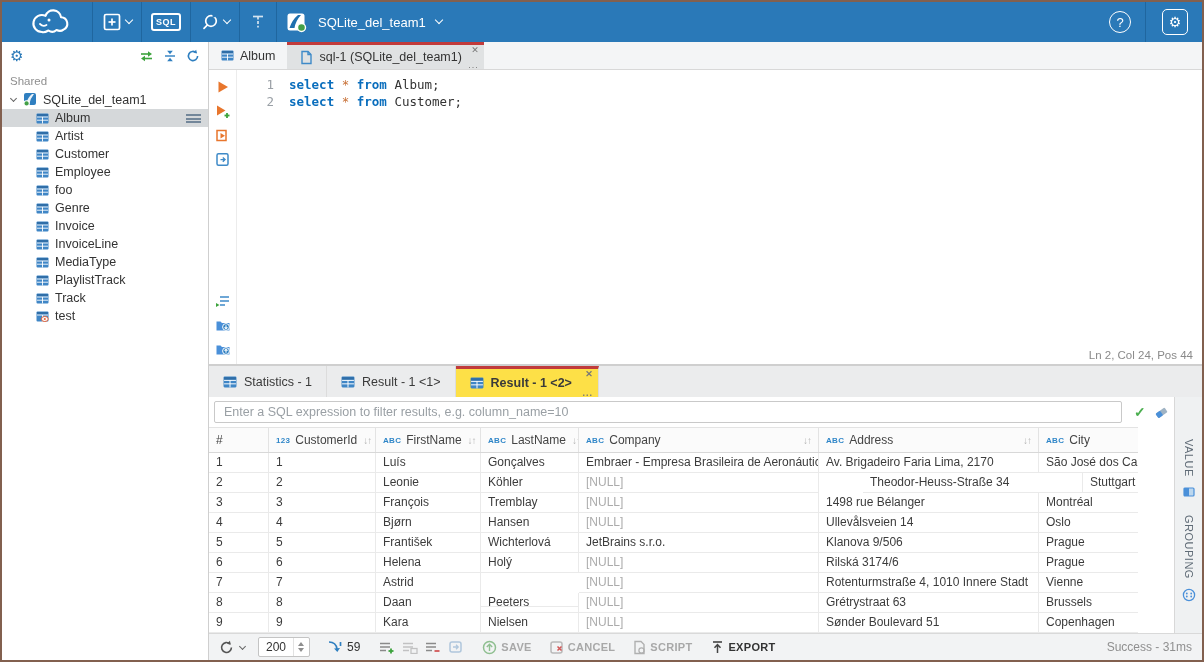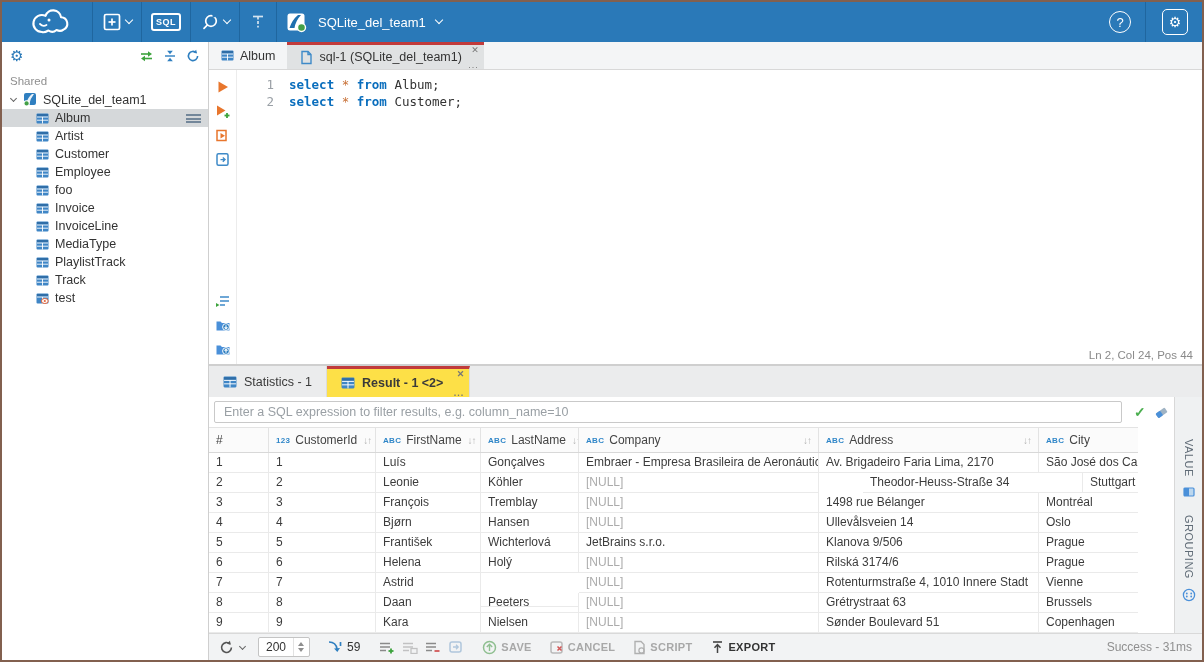--- a/index.html
+++ b/index.html
@@ -261,20 +261,32 @@
             <div class="tree-item">
               <span style="display: flex;">
                 <svg width="13" height="11" viewBox="0 0 13 11">
                   <rect x="0.5" y="0.5" width="12" height="10" rx="1" fill="#3f86c6"></rect>
                   <rect x="1" y="1" width="11" height="2.4" fill="#2f6ea8"></rect>
                   <line x1="1" y1="4" x2="12" y2="4" stroke="#fff" stroke-width="0.9"></line>
                   <line x1="1" y1="7.2" x2="12" y2="7.2" stroke="#fff" stroke-width="0.9"></line>
                   <line x1="6.5" y1="4" x2="6.5" y2="10.5" stroke="#fff" stroke-width="0.9"></line>
                 </svg>
               </span>
+              <span>Genre</span>
+            </div>
+            <div class="tree-item">
+              <span style="display: flex;">
+                <svg width="13" height="11" viewBox="0 0 13 11">
+                  <rect x="0.5" y="0.5" width="12" height="10" rx="1" fill="#3f86c6"></rect>
+                  <rect x="1" y="1" width="11" height="2.4" fill="#2f6ea8"></rect>
+                  <line x1="1" y1="4" x2="12" y2="4" stroke="#fff" stroke-width="0.9"></line>
+                  <line x1="1" y1="7.2" x2="12" y2="7.2" stroke="#fff" stroke-width="0.9"></line>
+                  <line x1="6.5" y1="4" x2="6.5" y2="10.5" stroke="#fff" stroke-width="0.9"></line>
+                </svg>
+              </span>
               <span>Invoice</span>
             </div>
             <div class="tree-item">
               <span style="display: flex;">
                 <svg width="13" height="11" viewBox="0 0 13 11">
                   <rect x="0.5" y="0.5" width="12" height="10" rx="1" fill="#3f86c6"></rect>
                   <rect x="1" y="1" width="11" height="2.4" fill="#2f6ea8"></rect>
                   <line x1="1" y1="4" x2="12" y2="4" stroke="#fff" stroke-width="0.9"></line>
                   <line x1="1" y1="7.2" x2="12" y2="7.2" stroke="#fff" stroke-width="0.9"></line>
                   <line x1="6.5" y1="4" x2="6.5" y2="10.5" stroke="#fff" stroke-width="0.9"></line>
@@ -425,20 +437,30 @@
           <div class="res-tab">
             <svg width="14" height="12" viewBox="0 0 13 11">
                 <rect x="0.5" y="0.5" width="12" height="10" rx="1" fill="#3f86c6"></rect>
                 <rect x="1" y="1" width="11" height="2.4" fill="#2f6ea8"></rect>
                 <line x1="1" y1="4" x2="12" y2="4" stroke="#fff" stroke-width="0.9"></line>
                 <line x1="1" y1="7.2" x2="12" y2="7.2" stroke="#fff" stroke-width="0.9"></line>
                 <line x1="6.5" y1="4" x2="6.5" y2="10.5" stroke="#fff" stroke-width="0.9"></line>
               </svg>
             <span>Statistics - 1</span>
           </div>
+          <div class="res-tab">
+            <svg width="14" height="12" viewBox="0 0 13 11">
+                <rect x="0.5" y="0.5" width="12" height="10" rx="1" fill="#3f86c6"></rect>
+                <rect x="1" y="1" width="11" height="2.4" fill="#2f6ea8"></rect>
+                <line x1="1" y1="4" x2="12" y2="4" stroke="#fff" stroke-width="0.9"></line>
+                <line x1="1" y1="7.2" x2="12" y2="7.2" stroke="#fff" stroke-width="0.9"></line>
+                <line x1="6.5" y1="4" x2="6.5" y2="10.5" stroke="#fff" stroke-width="0.9"></line>
+              </svg>
+            <span>Result - 1 &lt;1&gt;</span>
+          </div>
           <div class="res-tab active">
             <svg width="14" height="12" viewBox="0 0 13 11">
                 <rect x="0.5" y="0.5" width="12" height="10" rx="1" fill="#3f86c6"></rect>
                 <rect x="1" y="1" width="11" height="2.4" fill="#2f6ea8"></rect>
                 <line x1="1" y1="4" x2="12" y2="4" stroke="#fff" stroke-width="0.9"></line>
                 <line x1="1" y1="7.2" x2="12" y2="7.2" stroke="#fff" stroke-width="0.9"></line>
                 <line x1="6.5" y1="4" x2="6.5" y2="10.5" stroke="#fff" stroke-width="0.9"></line>
               </svg>
             <span>Result - 1 &lt;2&gt;</span>
             <span class="tab-x">✕</span>

